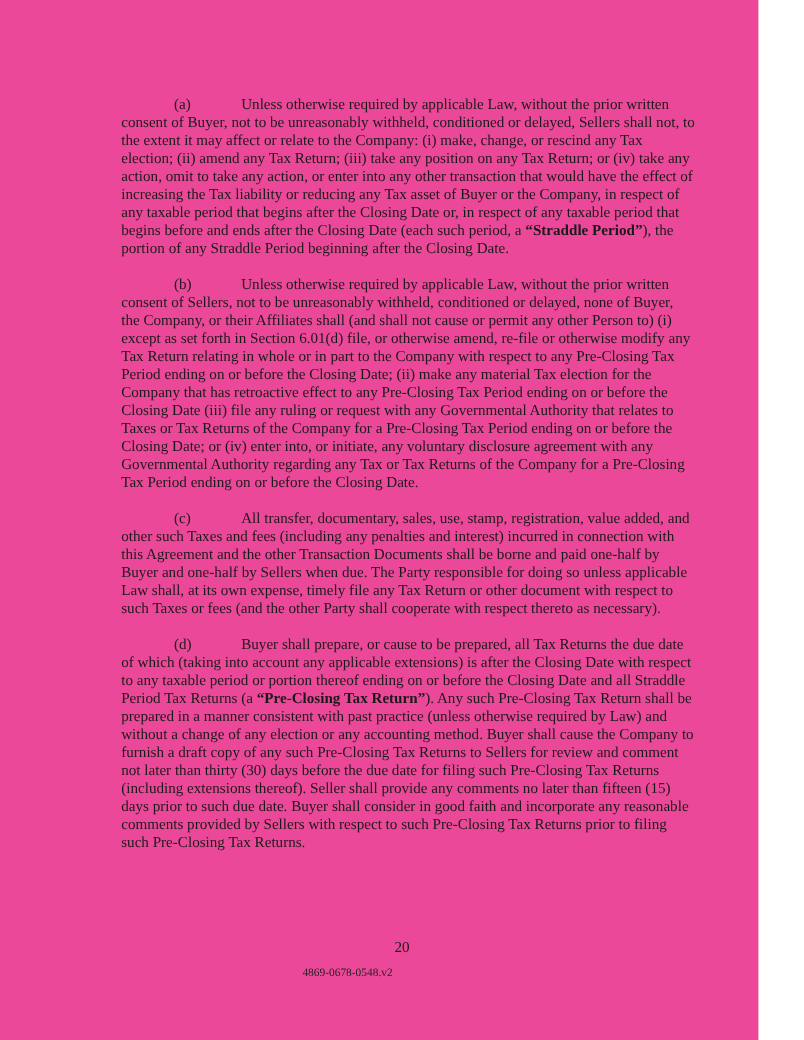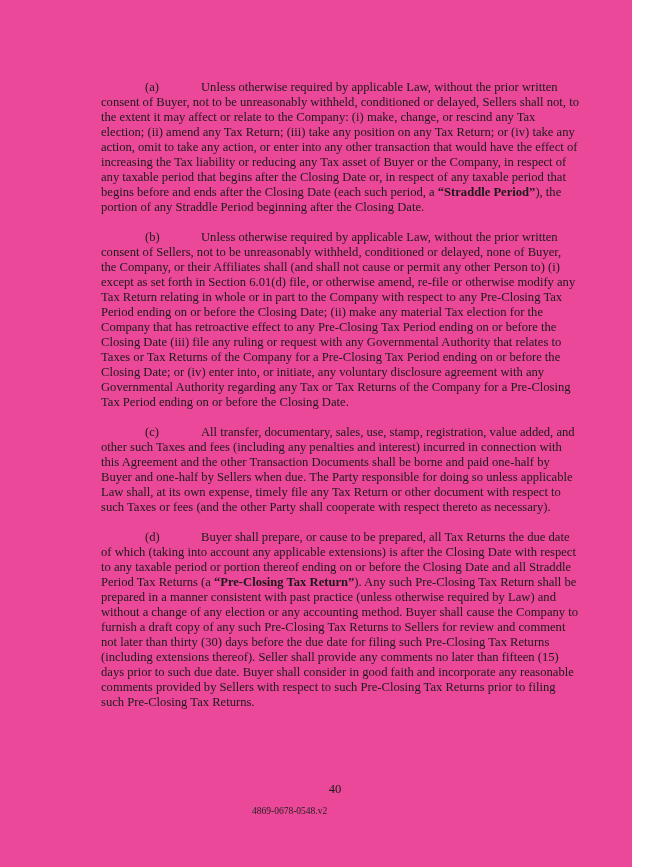--- a/index.html
+++ b/index.html
@@ -52,15 +52,15 @@
 </head>
 <body>
 
 <div class="page">
   <main class="content">
       <p class="para"><span class="plabel">(a)</span><span>Unless otherwise required by applicable Law, without the prior written consent of Buyer, not to be unreasonably withheld, conditioned or delayed, Sellers shall not, to the extent it may affect or relate to the Company: (i) make, change, or rescind any Tax election; (ii) amend any Tax Return; (iii) take any position on any Tax Return; or (iv) take any action, omit to take any action, or enter into any other transaction that would have the effect of increasing the Tax liability or reducing any Tax asset of Buyer or the Company, in respect of any taxable period that begins after the Closing Date or, in respect of any taxable period that begins before and ends after the Closing Date (each such period, a </span><span class="seg-bold">“Straddle Period”</span><span>), the portion of any Straddle Period beginning after the Closing Date.</span></p>
       <p class="para"><span class="plabel">(b)</span><span>Unless otherwise required by applicable Law, without the prior written consent of Sellers, not to be unreasonably withheld, conditioned or delayed, none of Buyer, the Company, or their Affiliates shall (and shall not cause or permit any other Person to) (i) except as set forth in Section 6.01(d) file, or otherwise amend, re-file or otherwise modify any Tax Return relating in whole or in part to the Company with respect to any Pre-Closing Tax Period ending on or before the Closing Date; (ii) make any material Tax election for the Company that has retroactive effect to any Pre-Closing Tax Period ending on or before the Closing Date (iii) file any ruling or request with any Governmental Authority that relates to Taxes or Tax Returns of the Company for a Pre-Closing Tax Period ending on or before the Closing Date; or (iv) enter into, or initiate, any voluntary disclosure agreement with any Governmental Authority regarding any Tax or Tax Returns of the Company for a Pre-Closing Tax Period ending on or before the Closing Date.</span></p>
       <p class="para"><span class="plabel">(c)</span><span>All transfer, documentary, sales, use, stamp, registration, value added, and other such Taxes and fees (including any penalties and interest) incurred in connection with this Agreement and the other Transaction Documents shall be borne and paid one-half by Buyer and one-half by Sellers when due. The Party responsible for doing so unless applicable Law shall, at its own expense, timely file any Tax Return or other document with respect to such Taxes or fees (and the other Party shall cooperate with respect thereto as necessary).</span></p>
       <p class="para"><span class="plabel">(d)</span><span>Buyer shall prepare, or cause to be prepared, all Tax Returns the due date of which (taking into account any applicable extensions) is after the Closing Date with respect to any taxable period or portion thereof ending on or before the Closing Date and all Straddle Period Tax Returns (a </span><span class="seg-bold">“Pre-Closing Tax Return”</span><span>). Any such Pre-Closing Tax Return shall be prepared in a manner consistent with past practice (unless otherwise required by Law) and without a change of any election or any accounting method. Buyer shall cause the Company to furnish a draft copy of any such Pre-Closing Tax Returns to Sellers for review and comment not later than thirty (30) days before the due date for filing such Pre-Closing Tax Returns (including extensions thereof). Seller shall provide any comments no later than fifteen (15) days prior to such due date. Buyer shall consider in good faith and incorporate any reasonable comments provided by Sellers with respect to such Pre-Closing Tax Returns prior to filing such Pre-Closing Tax Returns.</span></p>
     </main>
-  <div class="page-number">40</div>
+  <div class="page-number">20</div>
   <div class="doc-id">4869-0678-0548.v2</div>
 </div>
 
 </body></html>

